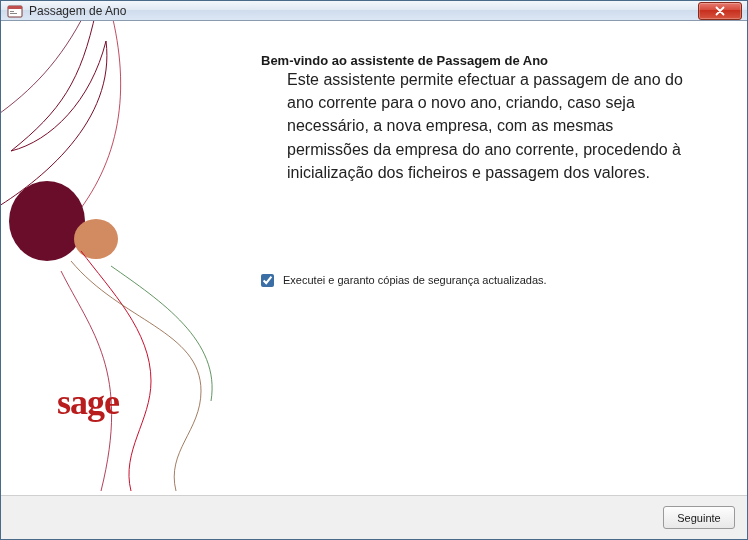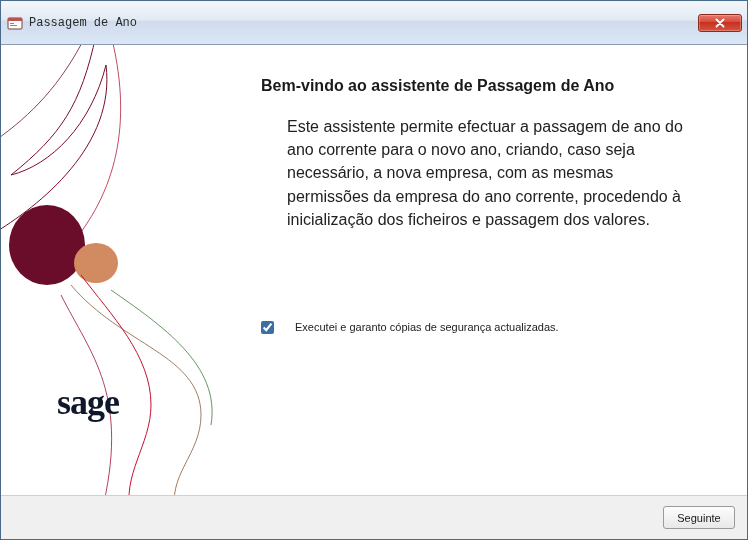--- a/index.html
+++ b/index.html
@@ -17,28 +17,27 @@
     .window {
       width: 748px;
       height: 540px;
       background: #fff;
       border: 1px solid #4a6a8a;
       display: flex;
       flex-direction: column;
       position: relative;
     }
     .titlebar {
-      height: 44px;
+      height: 20px;
       background: linear-gradient(to bottom, #f3f7fb 0%, #e1e9f3 45%, #cfdcec 46%, #dce7f5 100%);
       border-bottom: 1px solid #8a9bb0;
       display: flex;
       align-items: center;
       padding: 0 4px 0 6px;
       position: relative;
-      font-family: Liberation Mono, monospace;
     }
     .app-icon {
       width: 16px;
       height: 16px;
       margin-right: 6px;
       display: flex;
       align-items: center;
       justify-content: center;
     }
     .title-text {
@@ -77,55 +76,54 @@
       height: 470px;
       pointer-events: none;
     }
     .main-area {
       position: absolute;
       left: 260px;
       top: 32px;
       right: 20px;
     }
     .heading {
-      font-size: 16px;
+      font-size: 13px;
       font-weight: bold;
       color: #1a1a1a;
-      margin-bottom: 20px;
     }
     .paragraph {
       font-size: 16px;
       color: #222;
       line-height: 1.45;
       margin-left: 26px;
       max-width: 410px;
     }
     .checkbox-row {
       margin-top: 90px;
       display: flex;
       align-items: center;
-      gap: 21px;
+      gap: 9px;
     }
     .checkbox-input {
       width: 13px;
       height: 13px;
       accent-color: #3b6ea5;
     }
     .checkbox-label {
       font-size: 11px;
       color: #222;
     }
     .sage-logo {
       position: absolute;
       left: 56px;
       bottom: 72px;
       font-family: Georgia, 'Times New Roman', serif;
       font-size: 36px;
       font-weight: bold;
-      color: #0f172a;
+      color: #b91c1c;
       letter-spacing: -1px;
     }
     .button-bar {
       height: 44px;
       border-top: 1px solid #d0d0d0;
       background: #f0f0f0;
       display: flex;
       align-items: center;
       justify-content: flex-end;
       padding: 0 12px;

